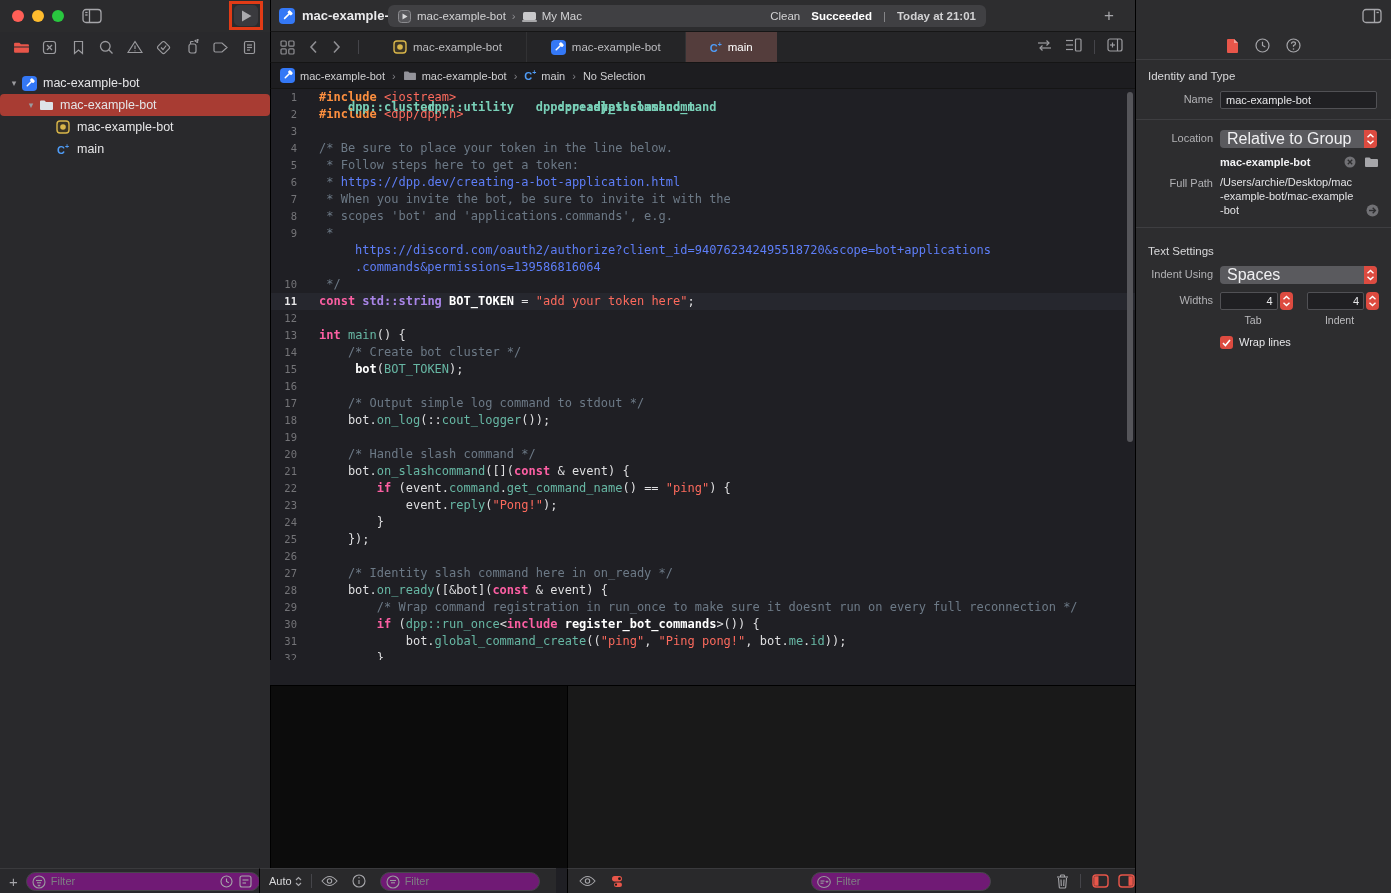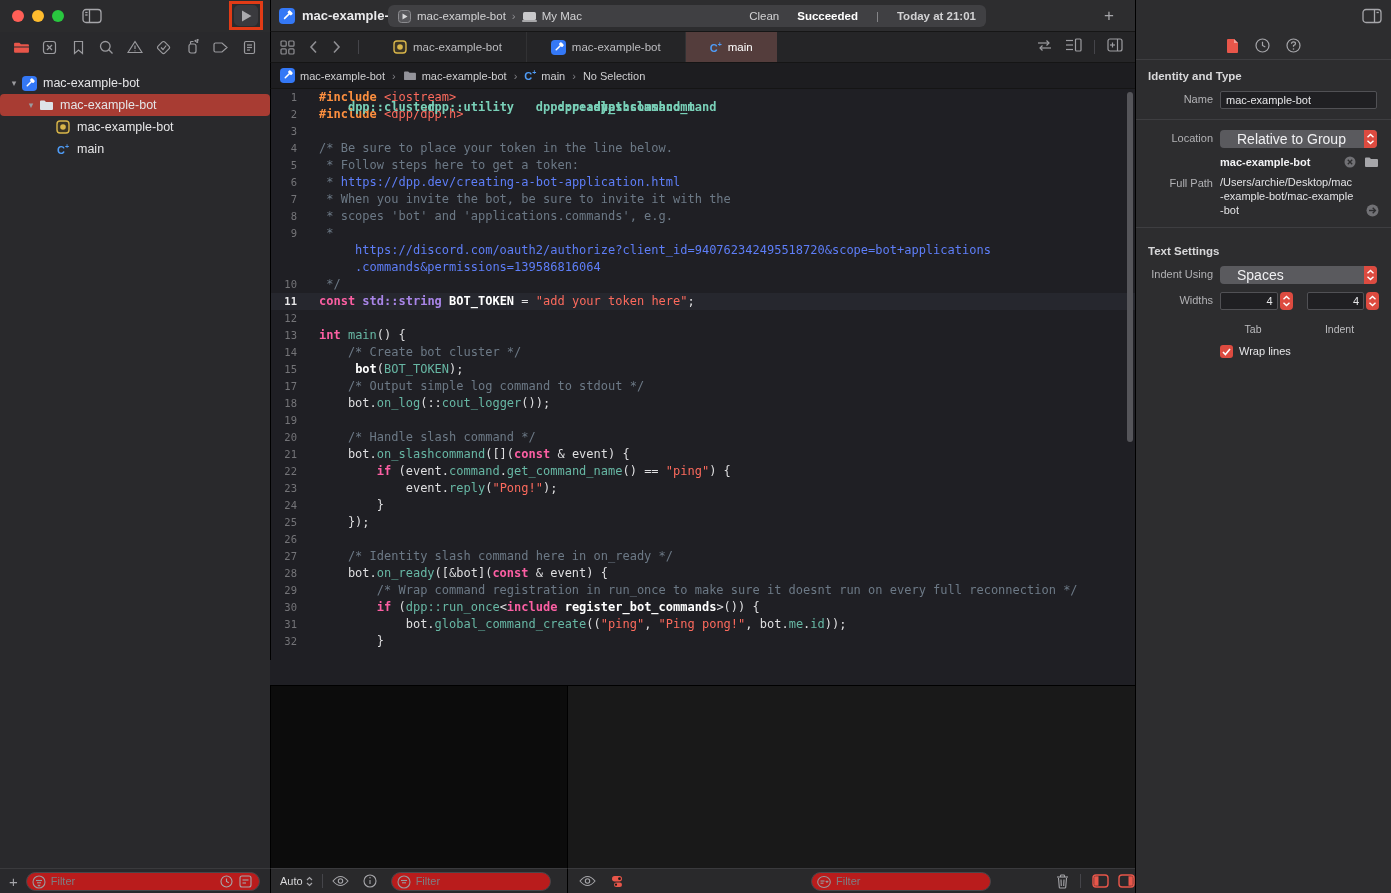--- a/index.html
+++ b/index.html
@@ -14,46 +14,46 @@
   #titlebar-right{ left:1135px; top:0; width:256px; height:32px; background:#2d2d2f; border-left:1px solid #000; }
   #nav-iconbar   { left:0; top:32px; width:270px; height:30px; background:#29292c; display:flex; align-items:center; justify-content:space-between; padding:0 10px; }
   #sidebar-tree  { left:0; top:62px; width:270px; height:806px; background:#29292c; padding-top:10px; }
   #sidebar-bottom{ left:0; top:868px; width:270px; height:25px; background:#29292c; border-top:1px solid #3a3a3d; display:flex; align-items:center; }
   #tabbar        { left:270px; top:32px; width:865px; height:30px; background:#252527; border-left:1px solid #000; display:flex; align-items:stretch; }
   #jumpbar       { left:270px; top:62px; width:865px; height:26px; background:#1d1d20; border-left:1px solid #000; border-top:1px solid #151515; display:flex; align-items:center; padding-left:9px; }
   #editor        { left:270px; top:88px; width:865px; height:572px; background:#1f1f24; border-left:1px solid #000; border-top:1px solid #151515; overflow:hidden; }
   #editor-status { left:270px; top:660px; width:865px; height:25px; background:#29292b; border-left:1px solid #000; border-top:1px solid #000; display:flex; align-items:center; }
   #debug-left    { left:270px; top:685px; width:297px; height:183px; background:#0c0c0c; border-left:1px solid #000; border-top:1px solid #000; }
   #debug-right   { left:567px; top:685px; width:568px; height:183px; background:#191919; border-left:1px solid #000; border-top:1px solid #000; }
-  #debug-left-bar { left:270px; top:868px; width:297px; height:25px; background:#29292b; border-left:1px solid #000; border-top:1px solid #3a3a3d; display:flex; align-items:center; }
+  #debug-left-bar { left:259px; top:868px; width:297px; height:25px; background:#29292b; border-left:1px solid #000; border-top:1px solid #3a3a3d; display:flex; align-items:center; }
   #debug-right-bar{ left:567px; top:868px; width:568px; height:25px; background:#29292b; border-left:1px solid #000; border-top:1px solid #3a3a3d; display:flex; align-items:center; }
   #inspector     { left:1135px; top:32px; width:256px; height:861px; background:#2d2d2f; border-left:1px solid #000; }
 
   
   .tl { width:12px; height:12px; border-radius:50%; position:absolute; top:10px; }
   #annotation-box { left:229px; top:1px; width:34px; height:29px; border:3px solid #e13b16; }
   #run-button { left:234px; top:5px; width:24px; height:21px; background:#3a3a3e; border-radius:5px; display:flex; align-items:center; justify-content:center; }
   .toolbar-title { font-size:13px; font-weight:bold; color:#eaeaec; }
   #scheme-capsule { left:117px; top:5px; width:598px; height:22px; background:#404043; border-radius:6px; display:flex; align-items:center; font-size:11.5px; color:#d2d2d4; padding:0 10px; }
   #scheme-capsule .sep-ch { color:#8b8b8f; margin:0 6px; }
-  #status-area { margin-left:auto; display:flex; align-items:center; gap:18px; }
+  #status-area { margin-left:auto; display:flex; align-items:center; gap:11px; }
   #status-area b { color:#fff; }
   .icon-btn { color:#a6a6aa; display:inline-flex; align-items:center; justify-content:center; }
 
   
   .nav-ico { width:22px; height:20px; display:flex; align-items:center; justify-content:center; color:#9a9a9e; }
   .nav-ico.active { color:#e8564a; }
   .tree-row { height:22px; display:flex; align-items:center; font-size:12.5px; color:#e4e4e6; }
   .tree-row.selected { background:#a83c33; border-radius:4px; margin:0 0; }
   .tree-disc { width:12px; text-align:center; color:#9b9b9f; font-size:9px; }
   .tree-ico { width:18px; display:flex; justify-content:center; margin-right:5px; }
   .cpp-ico { font-size:11px; font-weight:bold; color:#4f9cf7; line-height:1; }
   .cpp-ico sup { font-size:7px; }
 
-  .filter-field { position:relative; height:19px; background:#b91c1c; border:1px solid #47474b; border-radius:10px; display:flex; align-items:center; }
+  .filter-field { position:relative; height:19px; background:#701a75; border:1px solid #47474b; border-radius:10px; display:flex; align-items:center; }
   .filter-field input { background:transparent; border:none; outline:none; color:#d8d8da; font-size:11px; width:100%; padding-left:24px; font-family:"Liberation Sans",sans-serif; }
   .filter-field input::placeholder { color:#7e7e83; }
   .filter-lead { position:absolute; left:5px; top:2px; color:#9a9a9e; }
 
   
   .tab { display:flex; align-items:center; gap:6px; padding:0 24px; font-size:11.5px; color:#bcbcbf; border-right:1px solid #323234; }
   .tab.active { background:#543d3c; color:#fff; border-right:none; }
   .tabbar-ctrl { display:flex; align-items:center; color:#8f8f93; padding:0 7px; }
   #tab-right-icons { margin-left:auto; display:flex; align-items:center; gap:12px; padding-right:12px; color:#9d9da1; }
   .vsep { width:1px; height:14px; background:#45454a; }
@@ -77,32 +77,32 @@
   .tl { color:#79d0b8; font-weight:bold; }
   .fn { color:#67b7a4; }
   .pl { color:#dfdfe1; }
   .plb{ color:#ffffff; font-weight:bold; }
   #editor-scrollbar { left:856px; top:3px; width:6px; height:350px; background:#55555a; border-radius:3px; }
 
   #line-col { margin-left:auto; font-size:11px; color:#c3c3c6; display:flex; align-items:center; gap:10px; }
 
   
   #inspector-tabs { height:28px; display:flex; align-items:center; justify-content:center; gap:16px; border-bottom:1px solid #3e3e41; }
-  .insp-header { font-size:11.5px; font-weight:bold; color:#d8d8da; padding:10px 12px 6px; }
+  .insp-header { font-size:11.5px; font-weight:normal; color:#d8d8da; padding:10px 12px 6px; }
   .insp-row { position:relative; display:flex; align-items:flex-start; padding:3px 12px 3px 0; }
   .insp-label { width:84px; flex:none; text-align:right; font-size:11px; color:#b2b2b5; padding-right:7px; padding-top:2px; }
   .insp-field { flex:1; height:18px; background:#202023; border:1px solid #515155; border-radius:2px; color:#e6e6e8; font-size:11px; padding:0 5px; display:flex; align-items:center; }
   .insp-field input { background:transparent; border:none; outline:none; color:#e6e6e8; font-size:11px; width:100%; font-family:"Liberation Sans",sans-serif; }
-  .dropdown { flex:1; height:18px; background:#5a5a5e; border-radius:4px; color:#f0f0f2; font-size:14px; display:flex; align-items:center; padding-left:17px; position:relative; }
+  .dropdown { flex:1; height:18px; background:#5a5a5e; border-radius:4px; color:#f0f0f2; font-size:16px; display:flex; align-items:center; padding-left:7px; position:relative; }
   .stepper { width:13px; height:18px; background:#dd4b40; border-radius:4px; flex:none; display:flex; align-items:center; justify-content:center; }
   .dropdown .stepper { position:absolute; right:0; top:0; height:18px; border-radius:0 4px 4px 0; }
   .numfield { width:62px; height:18px; background:#202023; border:1px solid #515155; border-radius:2px; display:flex; }
   .numfield input { width:100%; background:transparent; border:none; outline:none; color:#e6e6e8; font-size:11px; text-align:right; padding-right:4px; font-family:"Liberation Sans",sans-serif; }
   .insp-div { height:1px; background:#3e3e41; margin:7px 0; }
-  .caption { font-size:10.5px; color:#bcbcbf; text-align:center;margin-top:9px; }
+  .caption { font-size:10.5px; color:#bcbcbf; text-align:center; }
   .checkbox { width:13px; height:13px; background:#dd4b40; border-radius:3px; display:inline-flex; align-items:center; justify-content:center; }
 
   
   .dbg-item { display:flex; align-items:center; color:#a6a6aa; }
   .scope-sel { font-size:11px; color:#d8d8da; display:flex; align-items:center; gap:3px; margin-left:9px; }
 </style>
 </head>
 <body>
 
 <div class="window">
@@ -432,20 +432,21 @@
         <div class="crow"><span class="g">8</span><span class="codetxt"><span class="com"> * scopes 'bot' and 'applications.commands', e.g.</span></span></div>
         <div class="crow"><span class="g">9</span><span class="codetxt"><span class="com"> *</span></span></div>
         <div class="crow"><span class="g"></span><span class="codetxt"><span class="url">     https://discord.com/oauth2/authorize?client_id=940762342495518720&amp;scope=bot+applications</span></span></div>
         <div class="crow"><span class="g"></span><span class="codetxt"><span class="url">     .commands&amp;permissions=139586816064</span></span></div>
         <div class="crow"><span class="g">10</span><span class="codetxt"><span class="com"> */</span></span></div>
         <div class="crow cur"><span class="g">11</span><span class="codetxt"><span class="kw">const</span><span class="pl"> </span><span class="typ">std::string</span><span class="plb"> BOT_TOKEN</span><span class="pl"> = </span><span class="str">"add your token here"</span><span class="pl">;</span></span></div>
         <div class="crow"><span class="g">12</span><span class="codetxt"></span></div>
         <div class="crow"><span class="g">13</span><span class="codetxt"><span class="kw">int</span><span class="pl"> </span><span class="fn">main</span><span class="pl">() {</span></span></div>
         <div class="crow"><span class="g">14</span><span class="codetxt"><span class="com">    /* Create bot cluster */</span></span></div>
         <div class="crow"><span class="g">15</span><span class="codetxt"><span class="pl">    </span><span class="tl">dpp::cluster</span><span class="plb"> bot</span><span class="pl">(</span><span class="fn">BOT_TOKEN</span><span class="pl">);</span></span></div>
+        <div class="crow"><span class="g">16</span><span class="codetxt"></span></div>
         <div class="crow"><span class="g">17</span><span class="codetxt"><span class="com">    /* Output simple log command to stdout */</span></span></div>
         <div class="crow"><span class="g">18</span><span class="codetxt"><span class="pl">    bot.</span><span class="fn">on_log</span><span class="pl">(</span><span class="tl">dpp::utility</span><span class="pl">::</span><span class="fn">cout_logger</span><span class="pl">());</span></span></div>
         <div class="crow"><span class="g">19</span><span class="codetxt"></span></div>
         <div class="crow"><span class="g">20</span><span class="codetxt"><span class="com">    /* Handle slash command */</span></span></div>
         <div class="crow"><span class="g">21</span><span class="codetxt"><span class="pl">    bot.</span><span class="fn">on_slashcommand</span><span class="pl">([](</span><span class="kw">const</span><span class="pl"> </span><span class="tl">dpp::slashcommand_t</span><span class="pl">&amp; event) {</span></span></div>
         <div class="crow"><span class="g">22</span><span class="codetxt"><span class="pl">        </span><span class="kw">if</span><span class="pl"> (event.</span><span class="fn">command</span><span class="pl">.</span><span class="fn">get_command_name</span><span class="pl">() == </span><span class="str">"ping"</span><span class="pl">) {</span></span></div>
         <div class="crow"><span class="g">23</span><span class="codetxt"><span class="pl">            event.</span><span class="fn">reply</span><span class="pl">(</span><span class="str">"Pong!"</span><span class="pl">);</span></span></div>
         <div class="crow"><span class="g">24</span><span class="codetxt"><span class="pl">        }</span></span></div>
         <div class="crow"><span class="g">25</span><span class="codetxt"><span class="pl">    });</span></span></div>
         <div class="crow"><span class="g">26</span><span class="codetxt"></span></div>

